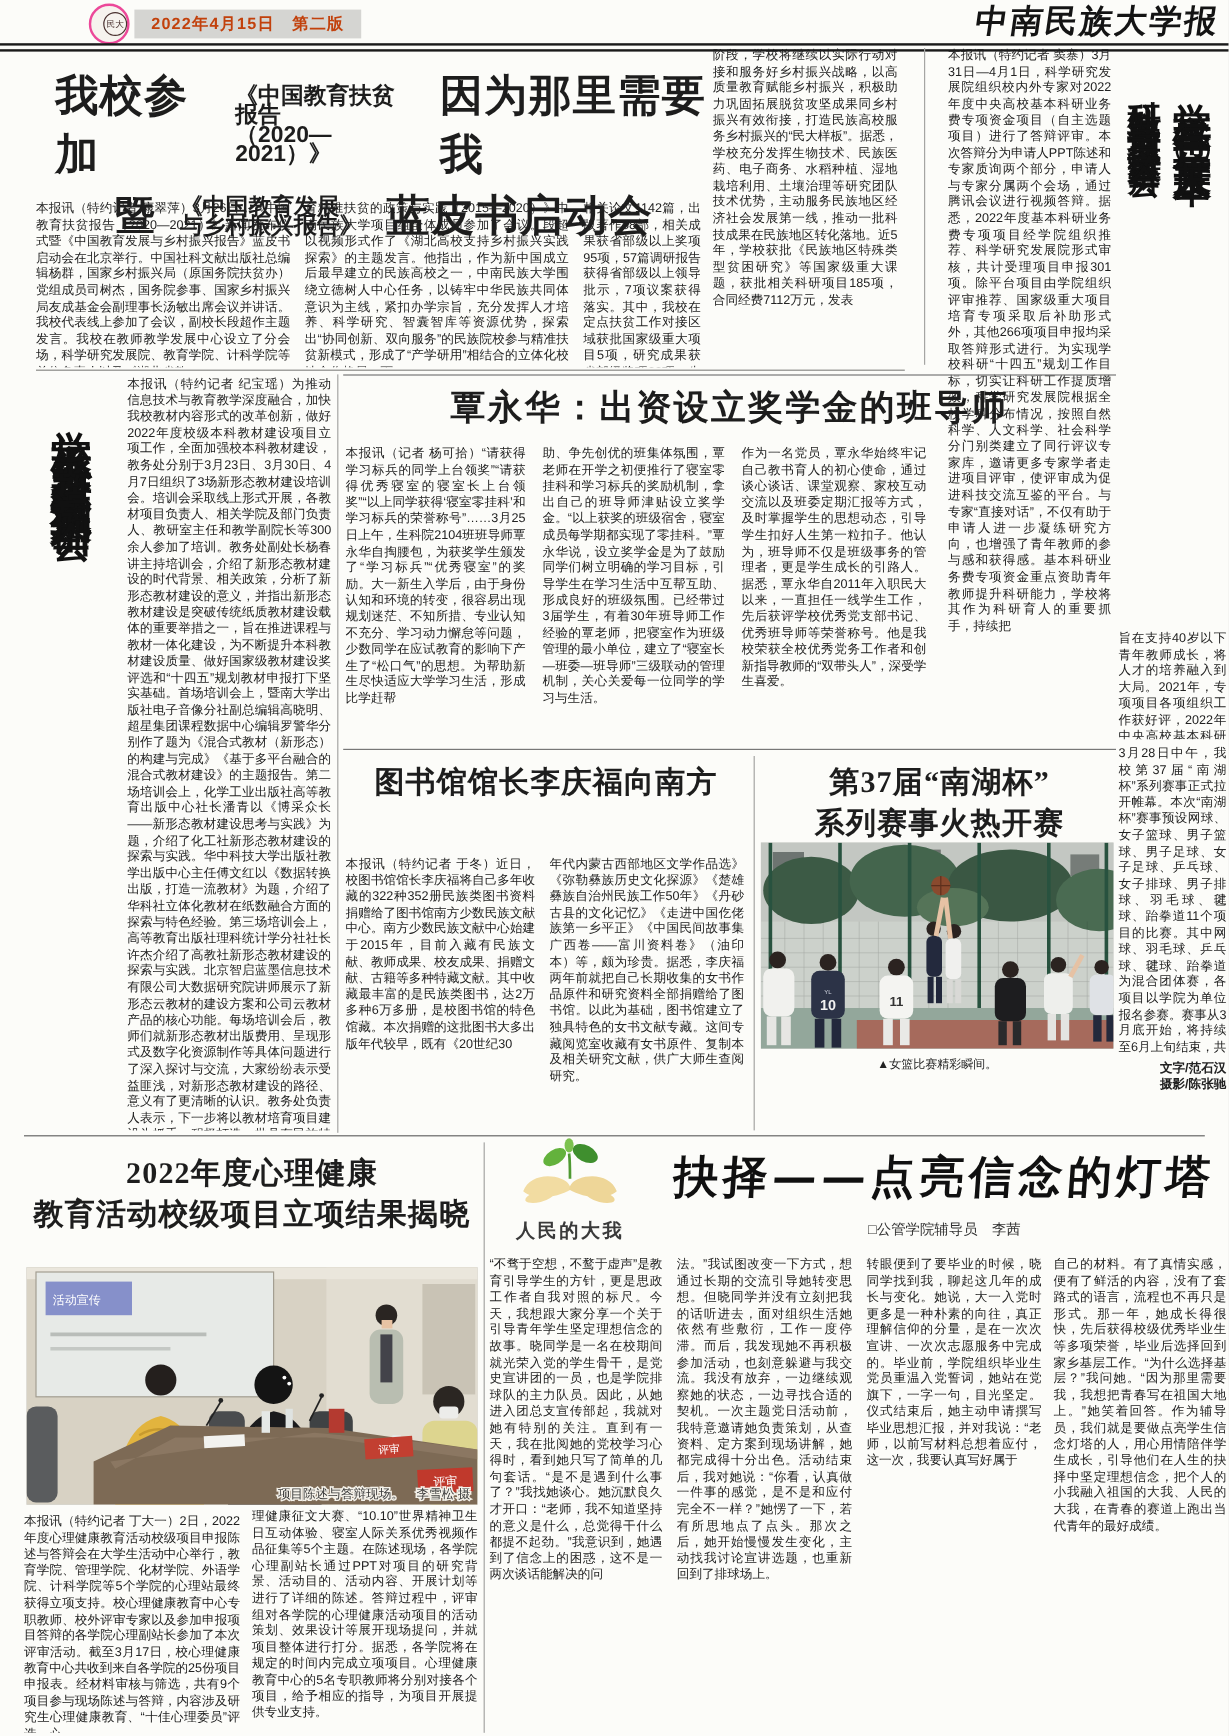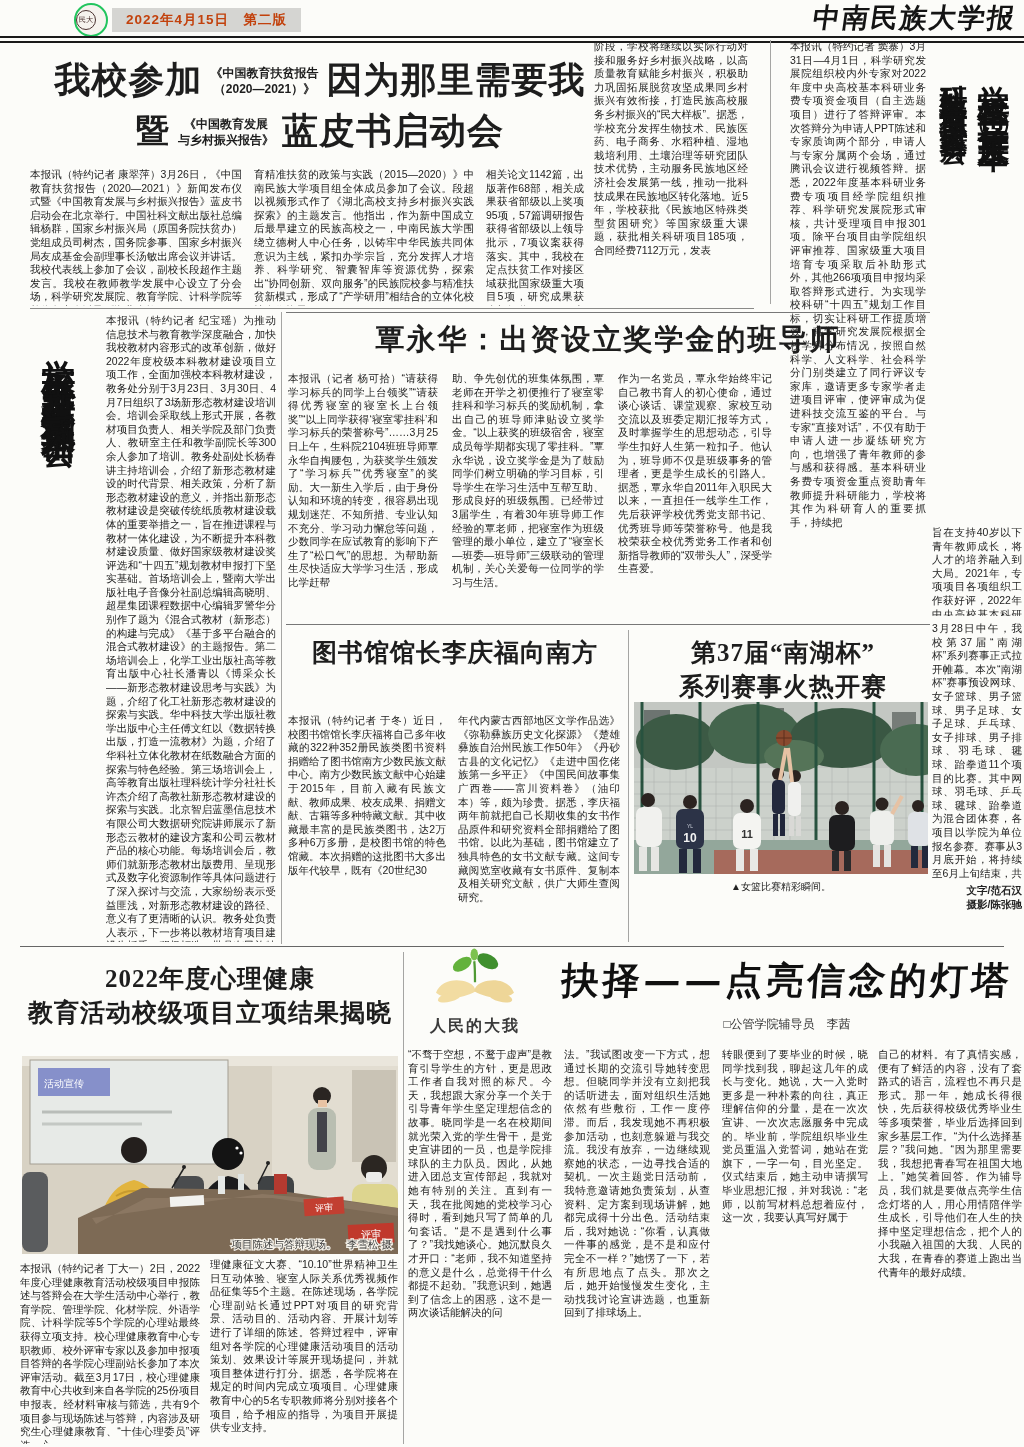--- a/index.html
+++ b/index.html
@@ -5,34 +5,34 @@
   html,body{margin:0;padding:0;background:#e8e8e6;}
   .paper{position:relative;width:1024px;height:1447px;background:#fcfcf9;margin:0 auto;
     font-family:"Liberation Sans","DejaVu Sans",sans-serif;color:#1d1d1d;overflow:hidden;}
   .col{position:absolute;font-size:10.5px;line-height:13.6px;text-align:justify;
     text-justify:inter-character;word-break:break-all;overflow:hidden;color:#222;}
   .serif{font-family:"Liberation Serif","DejaVu Serif",serif;}
   .rule-h{position:absolute;border-top:1px solid #8a8a88;}
   .rule-v{position:absolute;border-left:1px solid #a5a5a3;}
   .vtext{writing-mode:vertical-rl;text-orientation:upright;font-weight:900;color:#111;}
   
-  .logo{position:absolute;left:74px;top:3px;width:30px;height:30px;border:2px solid #22c55e;
-    border-radius:50%;display:flex;align-items:center;justify-content:flex-start;background:#f6f3ee;}
+  .logo{position:absolute;left:74px;top:3px;width:30px;height:30px;border:2px solid #ec4899;
+    border-radius:50%;display:flex;align-items:center;justify-content:flex-end;background:#f6f3ee;}
   .logo .inner{width:18px;height:18px;border:1px solid #4a3230;border-radius:50%;
     display:flex;align-items:center;justify-content:center;font-size:9px;color:#4a3230;}
   .datebox{position:absolute;left:112px;top:8px;background:#d5d5d2;padding:3px 14px;
     font-size:13.5px;font-weight:bold;letter-spacing:1px;color:#c2410c;}
   .masthead{position:absolute;right:8px;top:0px;font-family:"DejaVu Serif","Liberation Serif",serif;
     font-weight:bold;font-size:27px;letter-spacing:2px;transform:skewX(-8deg);color:#141414;}
   .headrule{position:absolute;left:0;top:36px;width:1024px;height:3px;
     border-top:2px solid #1a1a1a;border-bottom:2px solid #1a1a1a;}
   .fupin-h{position:absolute;left:46px;top:56px;width:548px;}
-  .fupin-row{display:flex;align-items:center;justify-content:center;gap:8px;}
+  .fupin-row{display:flex;align-items:center;justify-content:center;gap:20px;}
   .fupin-big{font-size:36px;font-weight:900;letter-spacing:1px;}
-  .fupin-small{font-size:12px;font-weight:900;line-height:16px;text-align:center;}
+  .fupin-small{font-size:19px;font-weight:900;line-height:16px;text-align:left;}
   .qin-h{position:absolute;left:286px;top:320px;width:644px;text-align:center;
     font-size:29px;font-weight:700;letter-spacing:2px;}
   .two-line-h{position:absolute;text-align:center;font-weight:900;line-height:34px;font-size:25px;letter-spacing:1px;}
   .caption{position:absolute;font-size:10px;color:#222;}
   .credits{font-weight:bold;text-align:right;}
   .editorbox{position:absolute;left:856px;top:1471px;background:#d6d6d3;padding:3px 16px;
     font-size:18px;font-weight:bold;letter-spacing:2px;color:#404040;}
   .juren-h{position:absolute;left:553px;top:956px;width:468px;text-align:center;
     font-family:"DejaVu Serif","Liberation Serif",serif;font-weight:bold;font-size:37px;
     letter-spacing:4px;transform:skewX(-4deg);color:#101010;}

